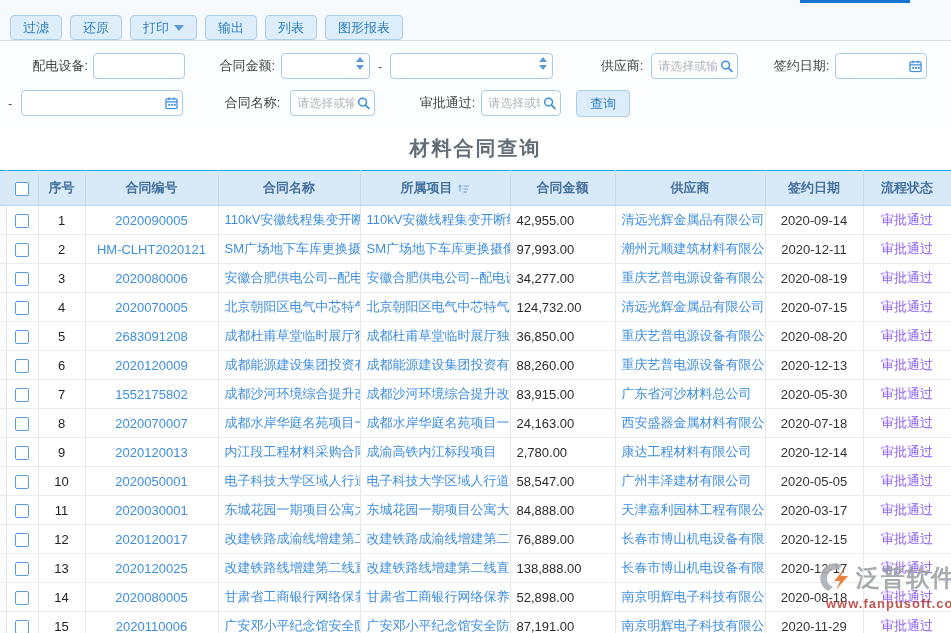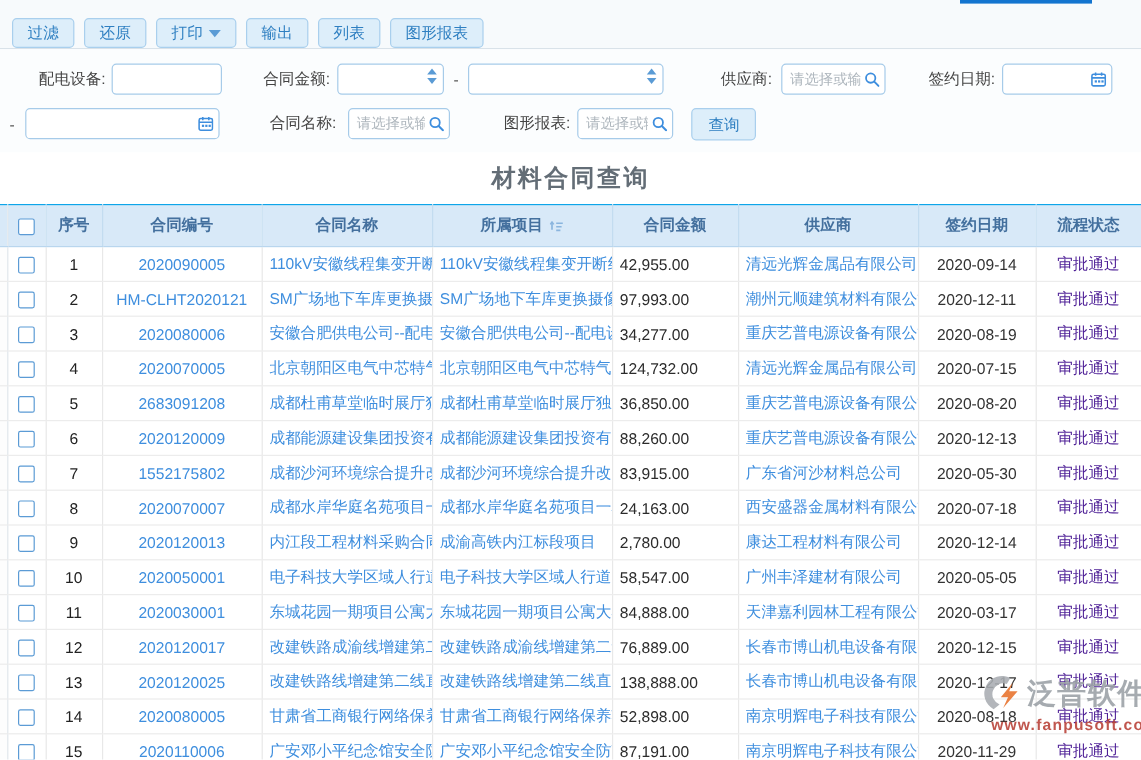--- a/index.html
+++ b/index.html
@@ -44,21 +44,21 @@
        white-space:nowrap; overflow:hidden; text-align:center; }
   td { height:29px; border-bottom:1px solid #ececec; border-right:1px solid #e8e8e8;
        white-space:nowrap; overflow:hidden; background:#fff; padding:0 6px; }
   td.strip, th.strip { padding:0; border-right:1px solid #e0e6ec; }
   td.strip { background:#fdfdfd; }
   .cnum, .cno { text-align:center; }
   .cno { color:#222; }
   a.lnk { color:#3e8ede; text-decoration:none; cursor:pointer; }
   .amount { text-align:left; padding-right:14px; color:#2b2b2b; }
   .cdate { text-align:center; color:#333; }
-  .cstatus { text-align:center; color:#4c1d95; cursor:pointer; }
+  .cstatus { text-align:center; color:#8b5cf6; cursor:pointer; }
   .chk { width:14px; height:14px; border:1px solid #5b9bd5; border-radius:2px; background:#fff; display:inline-block; vertical-align:middle; cursor:pointer; }
   .cbcell { text-align:center; }
   .sort-ico { display:inline-block; vertical-align:-2px; margin-left:5px; line-height:0; }
 
   
   .watermark { position:absolute; left:820px; top:562px; width:131px; height:60px; z-index:9; pointer-events:none; }
   .wm-row { display:flex; align-items:center; opacity:0.88; }
   .wm-brand { font-size:24px; font-weight:bold; color:#9aa0a6; letter-spacing:1px; white-space:nowrap; }
   .wm-url { position:absolute; left:6px; top:34px; font-size:13px; font-weight:bold; color:#b5392f; letter-spacing:1px; opacity:0.85; white-space:nowrap; }
 </style>
@@ -138,21 +138,21 @@
           </svg></span>
     </span>
     <span class="flabel" style="width:67px; margin-left:30px;">合同名称:</span>
     <span class="input-wrap has-icon" style="width:85px; margin-left:10px;">
       <input class="tin" placeholder="请选择或输入" style="">
       <span class="in-icon"><svg width="13" height="13" viewBox="0 0 14 14">
             <circle cx="6" cy="6" r="4.2" fill="none" stroke="#3e8ede" stroke-width="1.6"></circle>
             <line x1="9.2" y1="9.2" x2="13" y2="13" stroke="#3e8ede" stroke-width="1.8" stroke-linecap="round"></line>
           </svg></span>
     </span>
-    <span class="flabel" style="width:57px; margin-left:43px;">图形报表:</span>
+    <span class="flabel" style="width:57px; margin-left:43px;">审批通过:</span>
     <span class="input-wrap has-icon" style="width:80px; margin-left:6px;">
       <input class="tin" placeholder="请选择或输入" style="">
       <span class="in-icon"><svg width="13" height="13" viewBox="0 0 14 14">
             <circle cx="6" cy="6" r="4.2" fill="none" stroke="#3e8ede" stroke-width="1.6"></circle>
             <line x1="9.2" y1="9.2" x2="13" y2="13" stroke="#3e8ede" stroke-width="1.8" stroke-linecap="round"></line>
           </svg></span>
     </span>
     <button class="btn" style="margin-left:15px; padding:5px 13px;">查询</button>
   </div>
 </div>

